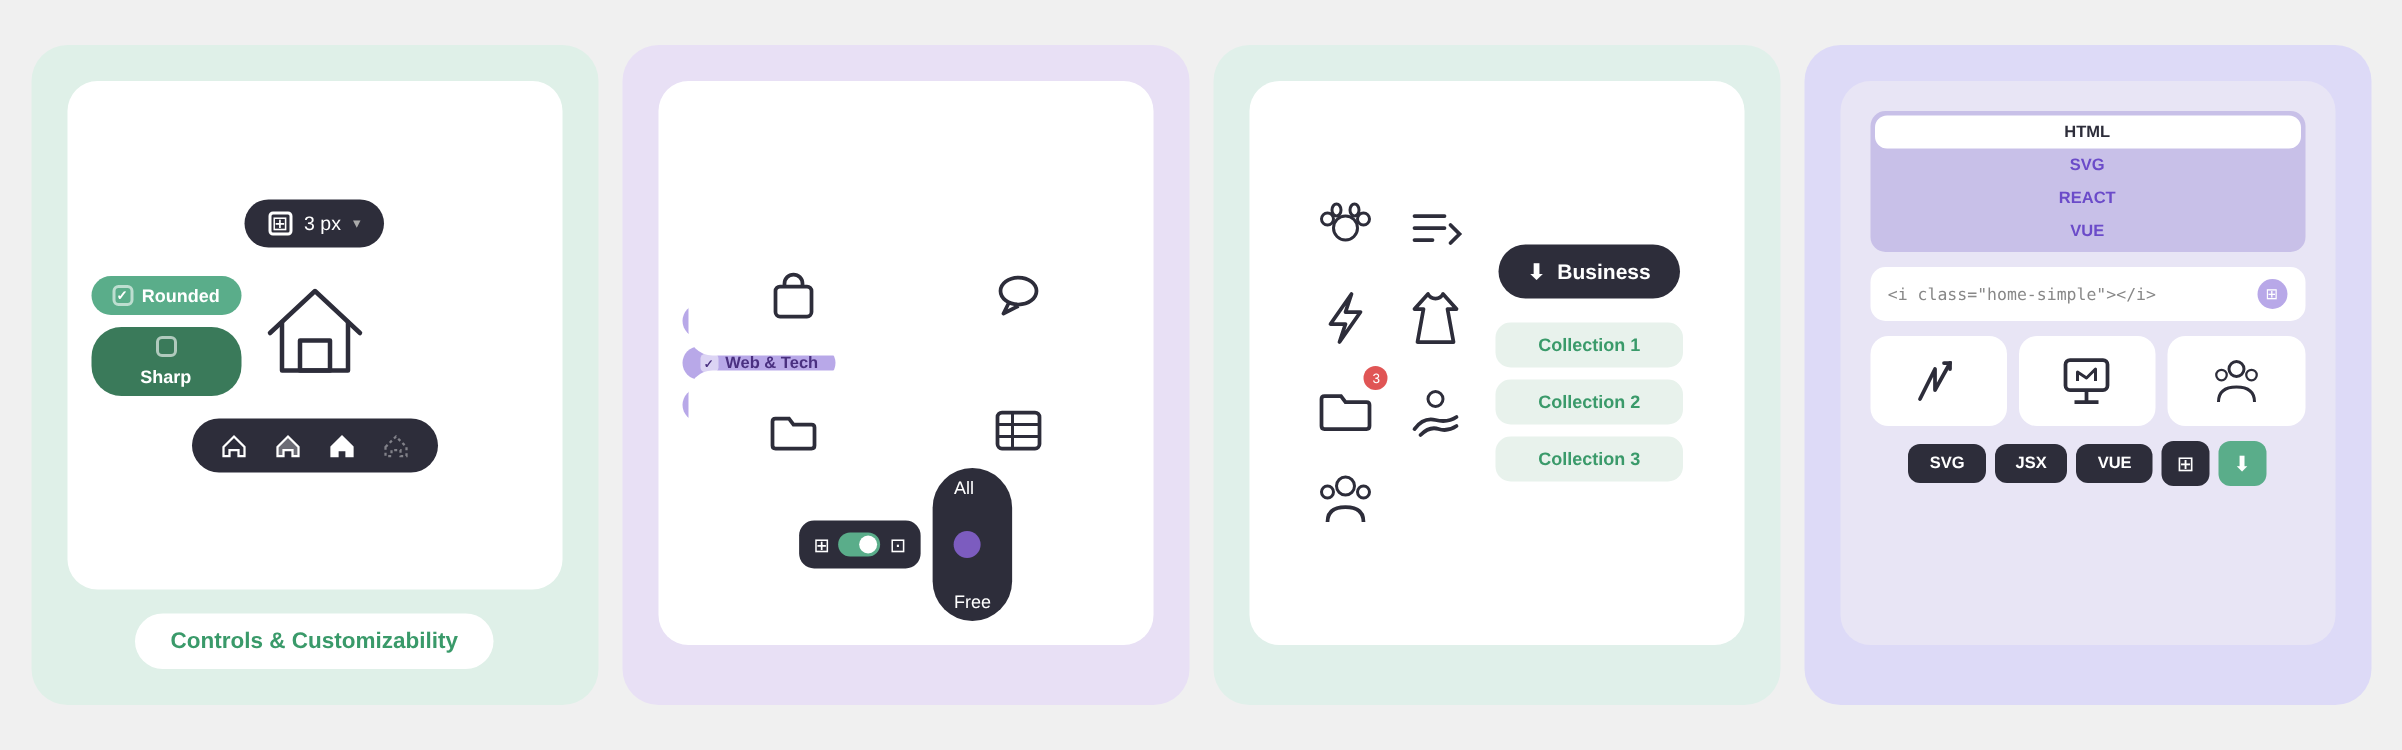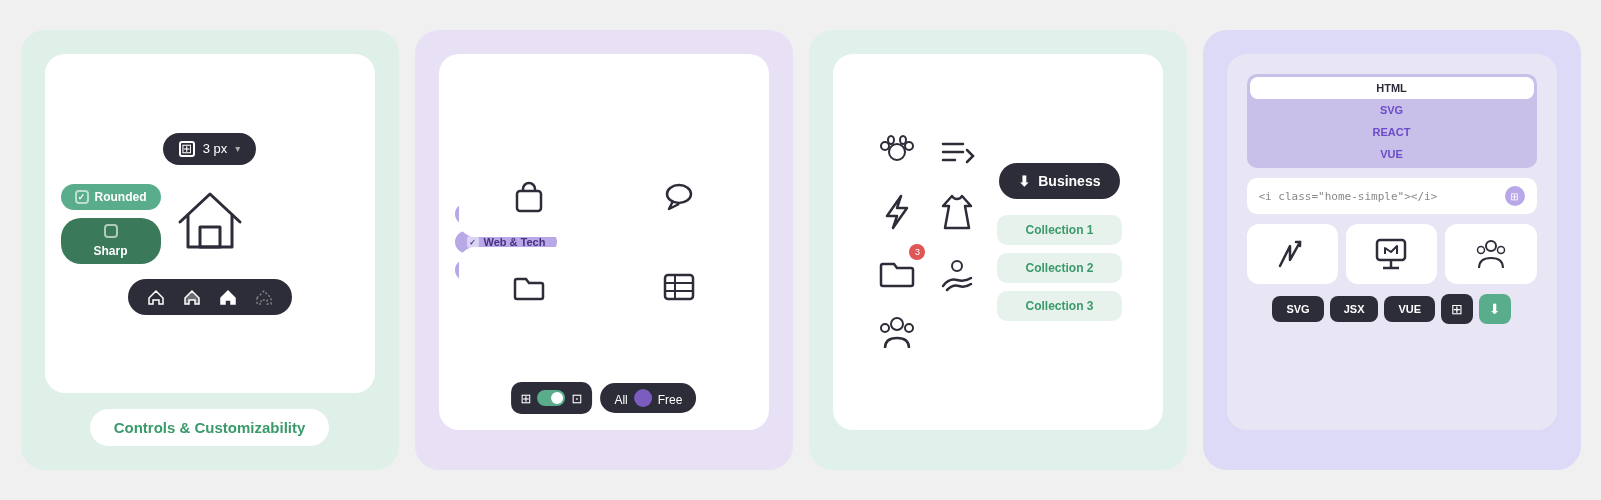--- a/index.html
+++ b/index.html
@@ -207,24 +207,25 @@
       display: flex;
       align-items: center;
       gap: 6px;
     }
     .expand-icon { color: white; font-size: 13px; }
     .toggle-pill {
       background: #2d2d3a;
       border-radius: 30px;
       padding: 6px 14px;
       display: flex;
-      align-items: flex-end;
-      gap: 6px;
+      align-items: flex-start;
+      gap: 22px;
       color: white;
       font-size: 12px;
+      flex-direction: column;
     }
     .toggle-dot {
       width: 18px;
       height: 18px;
       background: #7c5cbf;
       border-radius: 50%;
     }
     .toggle-green {
       width: 28px;
       height: 16px;

